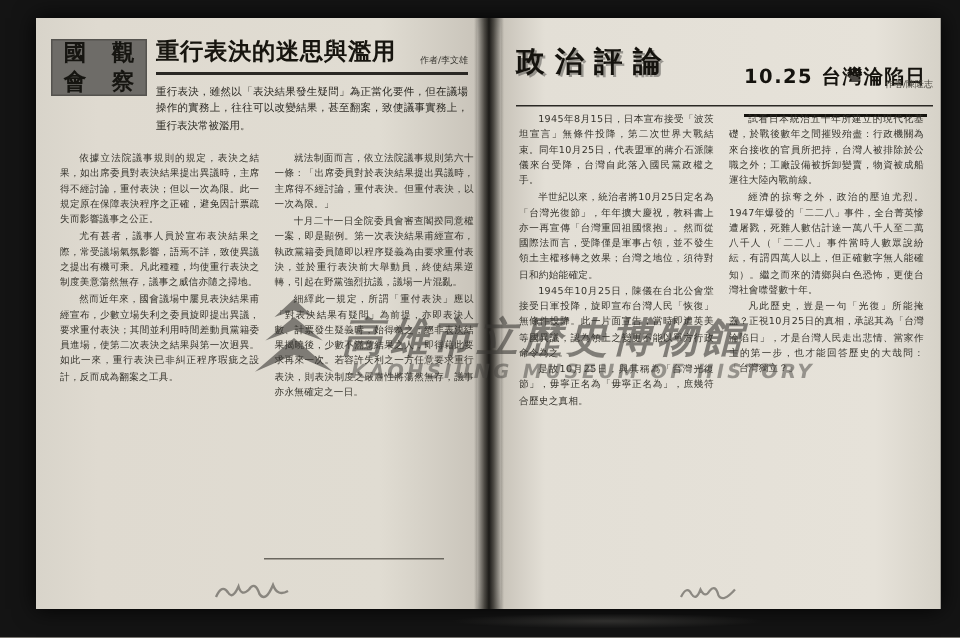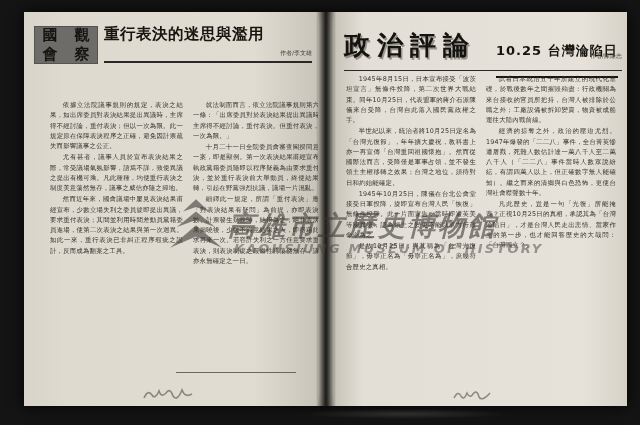--- a/index.html
+++ b/index.html
@@ -24,41 +24,41 @@
     z-index:5;
   }
   
   .section-box{
     position:absolute;left:10px;top:14px;width:64px;height:38px;
     background:#6e6c68;box-shadow:0 0 0 1px #55534f inset;
     display:grid;grid-template-columns:1fr 1fr;grid-template-rows:1fr 1fr;
     align-items:center;justify-items:center;
   }
   .section-box span{font-size:15px;font-weight:bold;color:#161511;line-height:1;}
-  .lt-head{position:absolute;left:80px;top:12px;width:208px;border-bottom:2px solid #2a2824;padding-bottom:16px;}
+  .lt-head{position:absolute;left:80px;top:12px;width:208px;border-bottom:2px solid #2a2824;padding-bottom:3px;}
   .lt-title{font-size:15.5px;font-weight:bold;color:#17150f;letter-spacing:.5px;white-space:nowrap;}
   .lt-byline{position:absolute;right:0;bottom:3px;font-size:6px;color:#3c3a34;}
   .lt-lead{
     position:absolute;left:80px;top:44px;width:208px;height:40px;overflow:hidden;
     font-size:7px;line-height:1.62;color:#2b2923;text-align:justify;
   }
   
   .cols{position:absolute;display:flex;gap:10px;z-index:1;}
-  .cols-left{left:26px;top:88px;width:276px;height:296px;}
+  .cols-left{left:16px;top:88px;width:276px;height:296px;}
   .cols-right{left:12px;top:62px;width:270px;height:326px;}
   .col{flex:1 1 0;height:100%;overflow:hidden;}
   .col p{
     margin:0 0 1px 0;font-size:6.4px;line-height:1.6;color:#34322b;
     text-align:justify;text-indent:2em;letter-spacing:.2px;
   }
   
   .rt-head{position:absolute;left:10px;top:14px;width:278px;height:44px;border-bottom:1.5px solid #2a2824;}
   .rt-section{
     position:absolute;left:0px;top:2px;
-    font-size:26px;font-weight:bold;letter-spacing:7px;color:#15130e;
+    font-size:19px;font-weight:bold;letter-spacing:7px;color:#15130e;
     text-shadow:1.5px 1.5px 0 rgba(90,88,84,.55);white-space:nowrap;
   }
   .rt-headline{
     position:absolute;left:152px;top:16px;
     font-size:13px;font-weight:bold;color:#15130e;letter-spacing:1px;
     border-bottom:2px solid #15130e;padding-bottom:16px;white-space:nowrap;
   }
   .rt-byline{position:absolute;right:0;top:26px;font-size:6px;color:#4a4840;}
   
   .watermark{
@@ -95,20 +95,21 @@
         <span>觀</span>
         <span>會</span>
         <span>察</span>
       </div>
 
     <div class="lt-head">
       <div class="lt-title">重行表決的迷思與濫用</div>
       <div class="lt-byline">作者/李文雄</div>
     </div>
 
+    <div class="lt-lead">重行表決，雖然以「表決結果發生疑問」為正當化要件，但在議場操作的實務上，往往可以改變結果，甚至翻案，致使議事實務上，重行表決常被濫用。</div>
 
     <div class="cols cols-left">
       <div class="col">
           <p>依據立法院議事規則的規定，表決之結果，如出席委員對表決結果提出異議時，主席得不經討論，重付表決；但以一次為限。此一規定原在保障表決程序之正確，避免因計票疏失而影響議事之公正。</p>
           <p>尤有甚者，議事人員於宣布表決結果之際，常受議場氣氛影響，語焉不詳，致使異議之提出有機可乘。凡此種種，均使重行表決之制度美意蕩然無存，議事之威信亦隨之掃地。</p>
           <p>然而近年來，國會議場中屢見表決結果甫經宣布，少數立場失利之委員旋即提出異議，要求重付表決；其間並利用時間差動員黨籍委員進場，使第二次表決之結果與第一次迥異。如此一來，重行表決已非糾正程序瑕疵之設計，反而成為翻案之工具。</p>
         </div>
       <div class="col">
           <p>就法制面而言，依立法院議事規則第六十一條：「出席委員對於表決結果提出異議時，主席得不經討論，重付表決。但重付表決，以一次為限。」</p>
           <p>十月二十一日全院委員會審查閣揆同意權一案，即是顯例。第一次表決結果甫經宣布，執政黨籍委員隨即以程序疑義為由要求重付表決，並於重行表決前大舉動員，終使結果逆轉，引起在野黨強烈抗議，議場一片混亂。</p>

